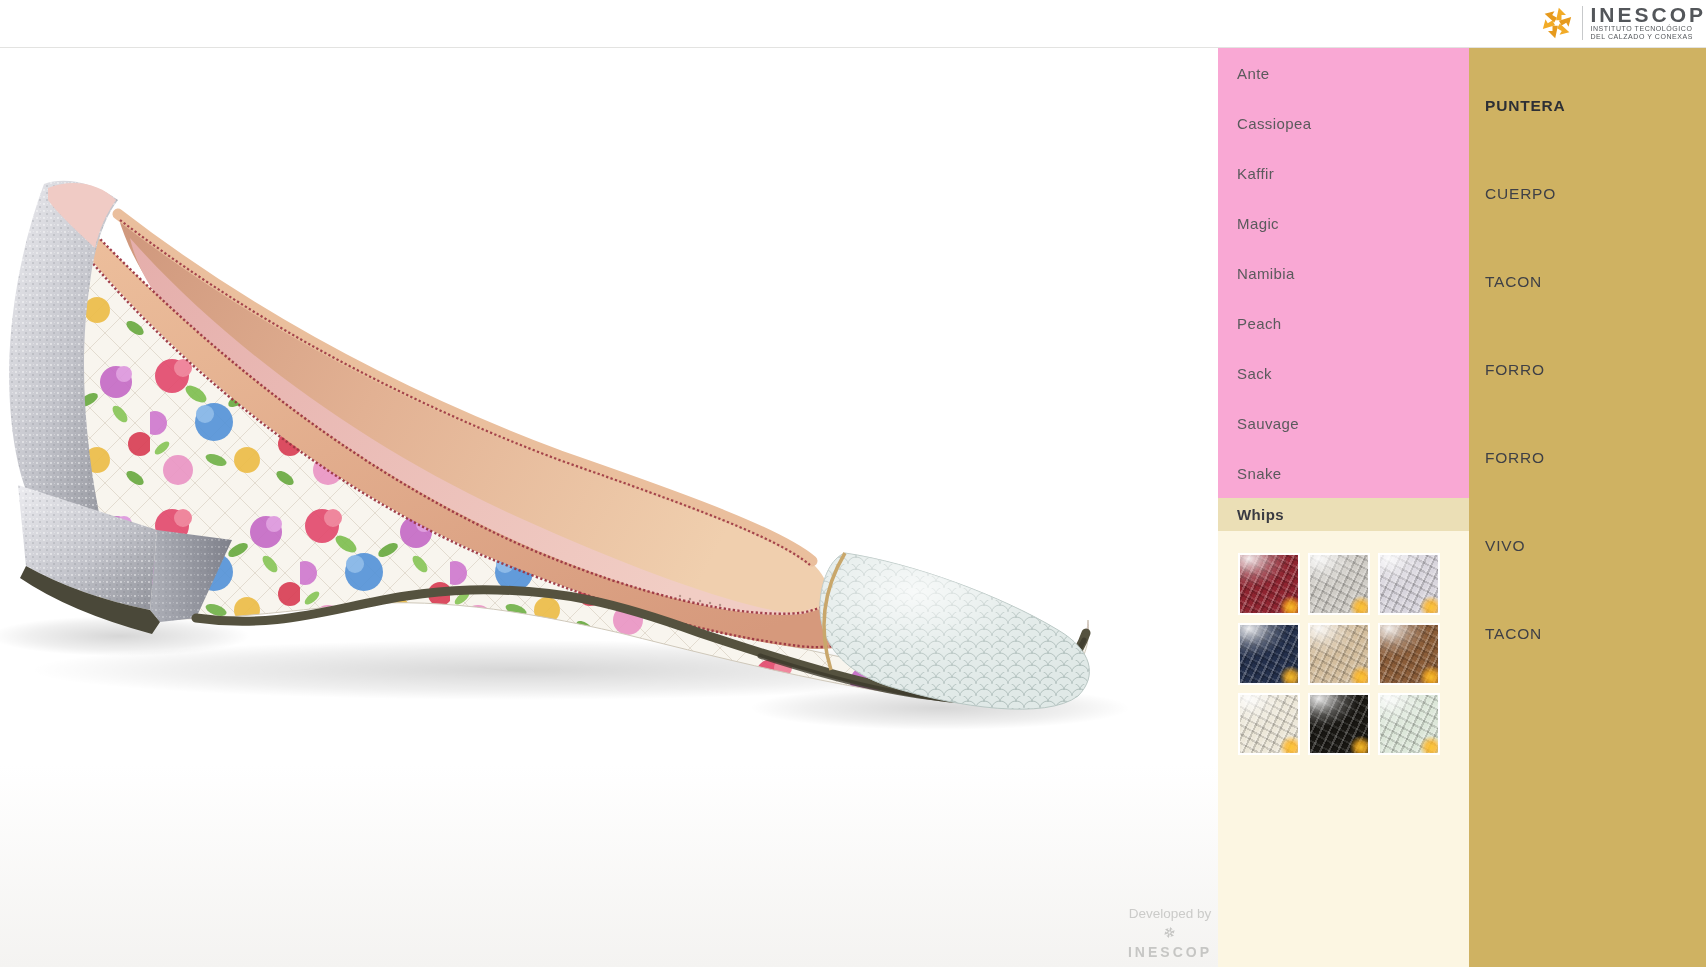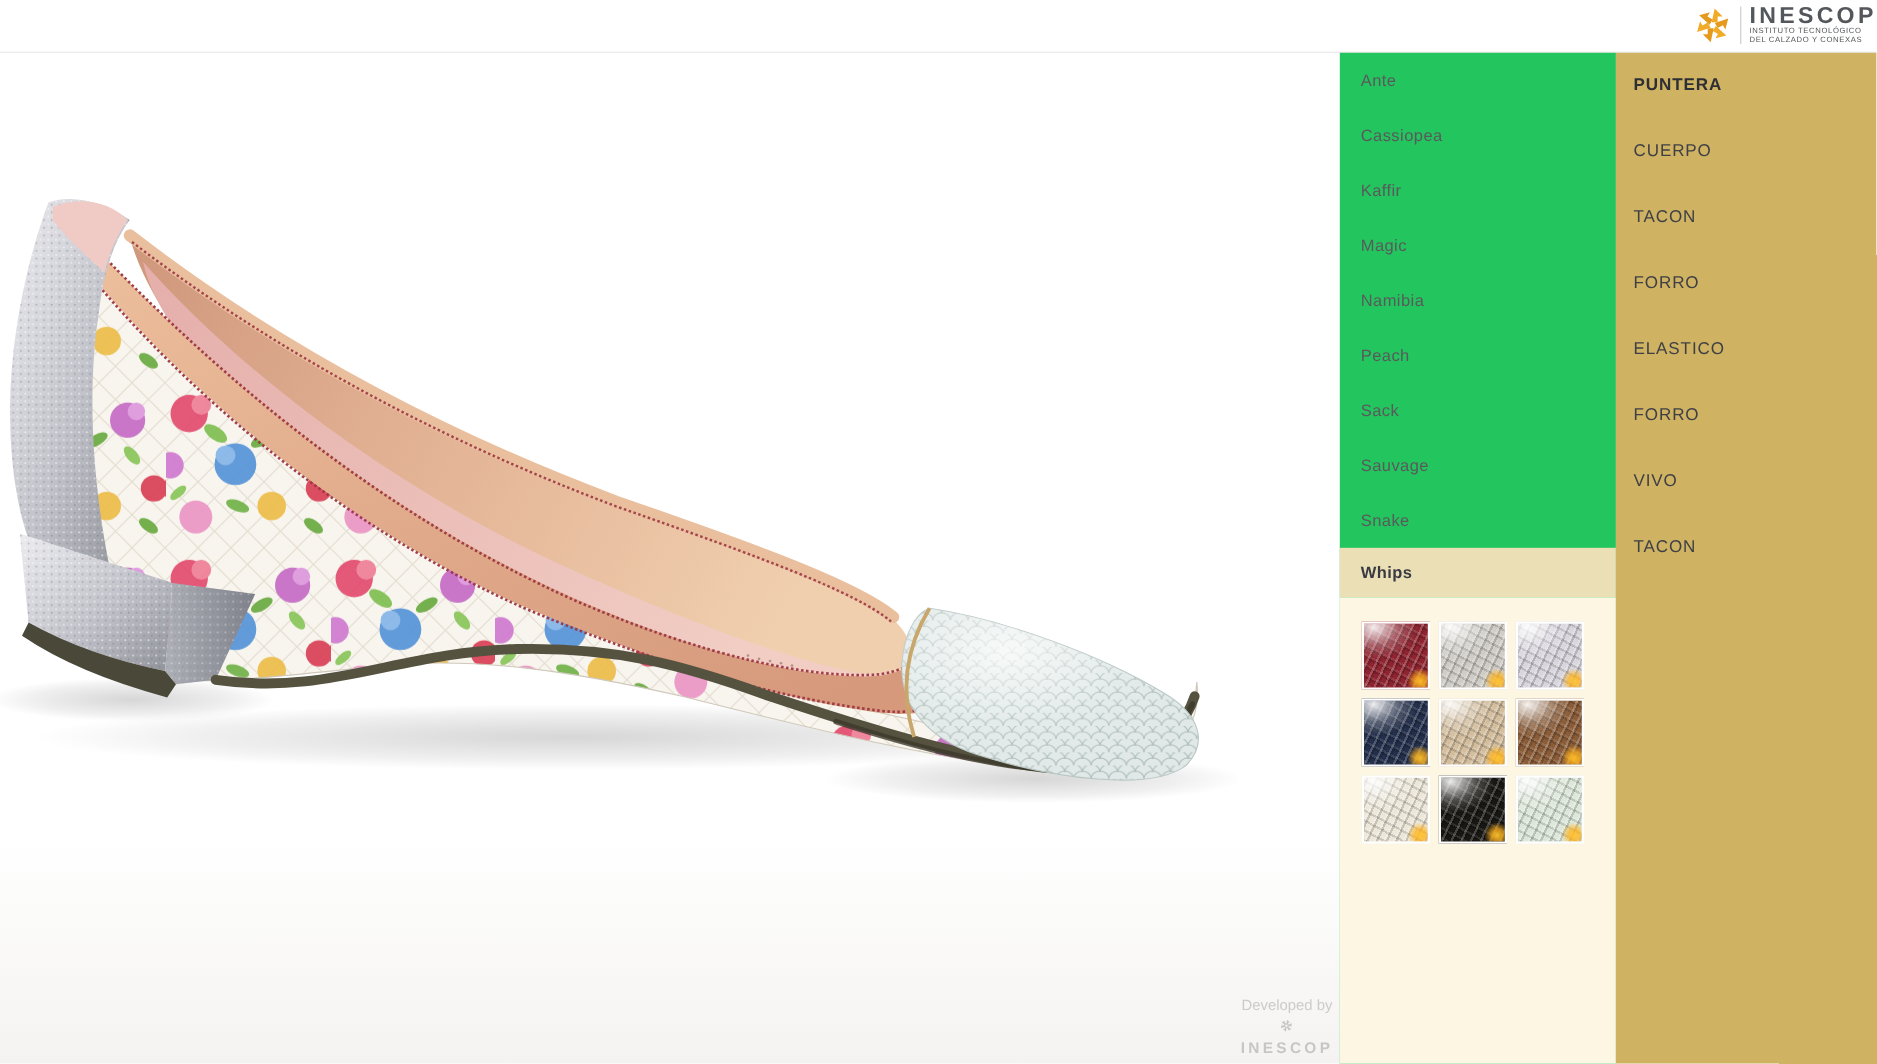--- a/index.html
+++ b/index.html
@@ -34,28 +34,28 @@
     position:absolute;right:6px;bottom:7px;display:flex;align-items:center;gap:5px;
     color:#cbcbc9;font-size:13.5px;flex-direction:column;
   }
   .credit-brand{
     font-weight:bold;letter-spacing:3px;color:#c6c6c4;font-size:14px;
   }
   .credit-mark{width:13px;height:13px;}
   
   .materials{
     position:absolute;left:1218px;top:48px;width:251px;height:919px;
-    background:#22c55e;display:flex;flex-direction:column;box-sizing:border-box;
+    background:#f9a8d4;display:flex;flex-direction:column;box-sizing:border-box;
   }
   .mat-item{
     height:50px;display:flex;align-items:center;padding-left:19px;
     font-size:15px;color:#5a5a5c;letter-spacing:.4px;cursor:pointer;flex:0 0 auto;
   }
   .mat-item.selected{
-    height:45px;background:#ebdfb6;font-weight:bold;color:#393a42;
+    height:33px;background:#ebdfb6;font-weight:bold;color:#393a42;
   }
   .swatch-panel{
     flex:1 1 auto;background:#fcf6e2;padding:22px 0 0 20px;box-sizing:border-box;
   }
   .swatch-grid{
     display:grid;grid-template-columns:repeat(3,62px);gap:8px 8px;
   }
   .swatch{
     width:62px;height:62px;box-sizing:border-box;border:2px solid #ffffff;cursor:pointer;
     background:
@@ -65,21 +65,21 @@
       repeating-linear-gradient(28deg, rgba(0,0,0,.14) 0 2px, rgba(255,255,255,.10) 2px 4px, rgba(0,0,0,0) 4px 8px),
       var(--sw,#999999);
   }
   
   .parts{
     position:absolute;left:1469px;top:48px;width:237px;height:919px;
     background:#cfb262;box-sizing:border-box;
   }
   .part-item{
     height:60px;display:flex;align-items:center;padding-left:16px;
-    font-size:15.5px;color:#3f4046;letter-spacing:.8px;cursor:pointer;
+    font-size:15.5px;color:#3f4046;letter-spacing:.8px;cursor:pointer;margin-top:28px;
   }
   .part-item.selected{font-weight:bold;color:#2d2f35;}
 </style>
 </head>
 <body>
 
 <div class="header">
   <div class="logo">
     <svg class="logo-mark" viewBox="0 0 40 40">
       <g transform="translate(20,20)">
@@ -333,17 +333,16 @@
       <div class="swatch" style="--sw: #dce7d9;"></div>
     </div>
   </div>
 </div>
 
 <div class="parts">
   <div class="part-item selected">PUNTERA</div>
   <div class="part-item">CUERPO</div>
   <div class="part-item">TACON</div>
   <div class="part-item">FORRO</div>
-  <div class="part-item">ELASTICO</div>
   <div class="part-item">FORRO</div>
   <div class="part-item">VIVO</div>
   <div class="part-item">TACON</div>
 </div>
 
 </body></html>

